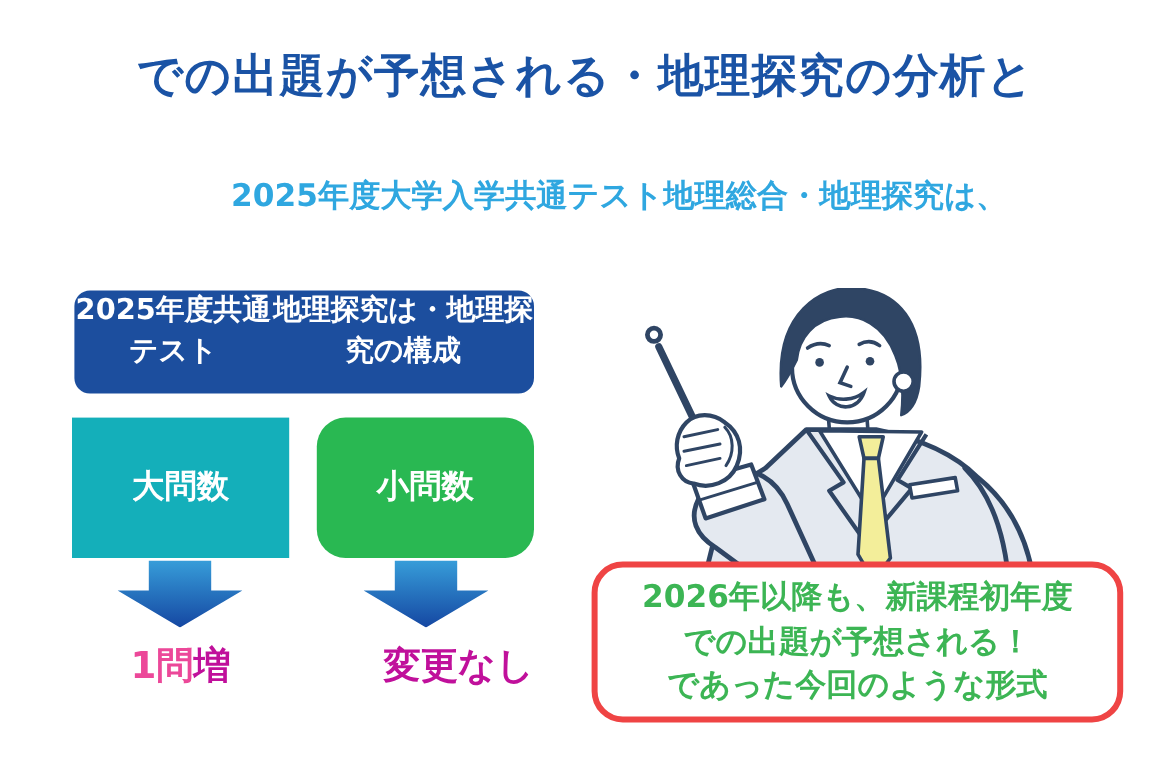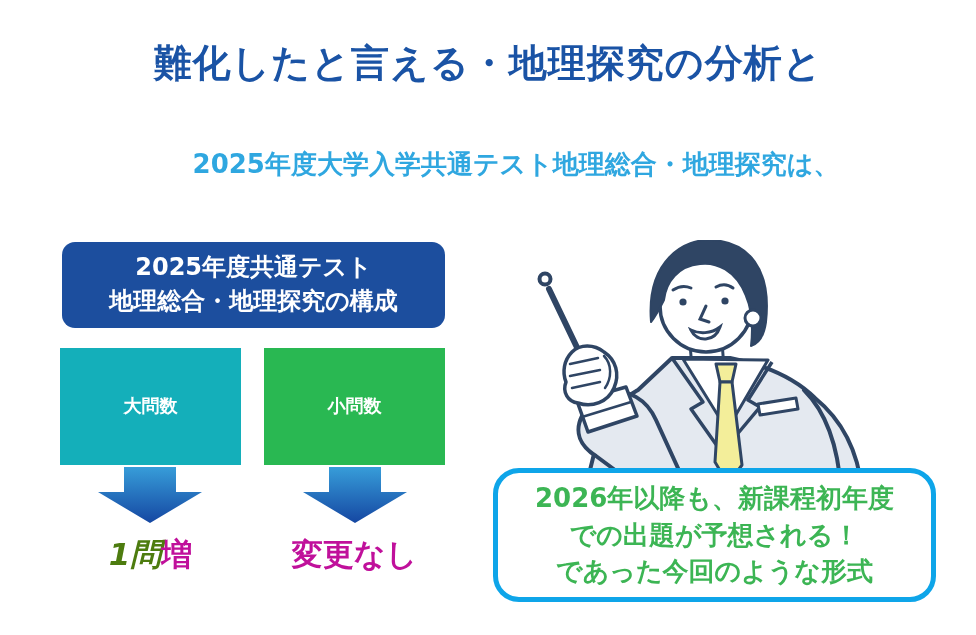--- a/index.html
+++ b/index.html
@@ -12,64 +12,64 @@
     color:#1A53A5; font-size:38px; font-weight:bold; line-height:1.24; letter-spacing:1px;
   }
   .subtitle {
     position:absolute; top:148px; left:0; width:100%; text-align:center;
     color:#2FA7E0; font-size:26px; font-weight:bold; line-height:1.27;padding-left:28px;
   }
   .header-box {
     position:absolute; left:62px; top:242px; width:383px; height:86px;
     background:#1C4E9E; border-radius:13px; color:#ffffff;
     font-size:24px; font-weight:bold; text-align:center; line-height:1.4;
-    display:flex; flex-direction:column; justify-content:center;
+    display:flex; flex-direction:row; justify-content:center;
   }
   .card {
     position:absolute; top:348px; width:181px; height:117px; color:#ffffff;
-    font-size:18px; font-weight:bold; text-align:center; line-height:1.35;
+    font-size:27px; font-weight:bold; text-align:center; line-height:1.35;
     display:flex; flex-direction:column; justify-content:center;
   }
   .card-teal  { left:60px;  background:#14AFBA; }
-  .card-green { left:264px; background:#29B852; }
+  .card-green { left:264px; background:#29B852;border-radius:24px; }
   .arrow { position:absolute; top:467px; width:104px; height:56px; }
   .arrow-1 { left:98px; }
   .arrow-2 { left:303px; }
   .outcome {
     position:absolute; top:534px; width:181px; text-align:center;
     font-size:31px; font-weight:bold; white-space:nowrap;
   }
   .outcome-1 { left:60px; }
-  .outcome-2 { left:264px; }
-  .outcome .blue    { color:#4d7c0f;font-style:italic; }
+  .outcome-2 { left:264px;text-align:right; }
+  .outcome .blue    { color:#ec4899; }
   .outcome .magenta { color:#C0109B; }
   .illustration { position:absolute; left:520px; top:240px; width:430px; height:250px; z-index:1; }
   .prediction {
     position:absolute; left:493px; top:468px; width:443px; height:134px; box-sizing:border-box;
-    background:#ffffff; border:5px solid #0ea5e9; border-radius:26px; z-index:2;
+    background:#ffffff; border:5px solid #ef4444; border-radius:26px; z-index:2;
     color:#3CB554; font-size:26px; font-weight:bold; text-align:center; line-height:1.4;
     display:flex; flex-direction:column; justify-content:center;
   }
 </style>
 </head>
 <body>
 
 <div class="canvas">
 
   <div class="title">
-    <div>難化したと言える・地理探究の分析と</div>
+    <div>での出題が予想される・地理探究の分析と</div>
   </div>
 
   <div class="subtitle">
     <div>2025年度大学入学共通テスト地理総合・地理探究は、</div>
   </div>
 
   <div class="header-box">
     <div>2025年度共通テスト</div>
-    <div>地理総合・地理探究の構成</div>
+    <div>地理探究は・地理探究の構成</div>
   </div>
 
   <div class="card card-teal">
     <div>大問数</div>
   </div>
 
   <div class="card card-green">
     <div>小問数</div>
   </div>
 

